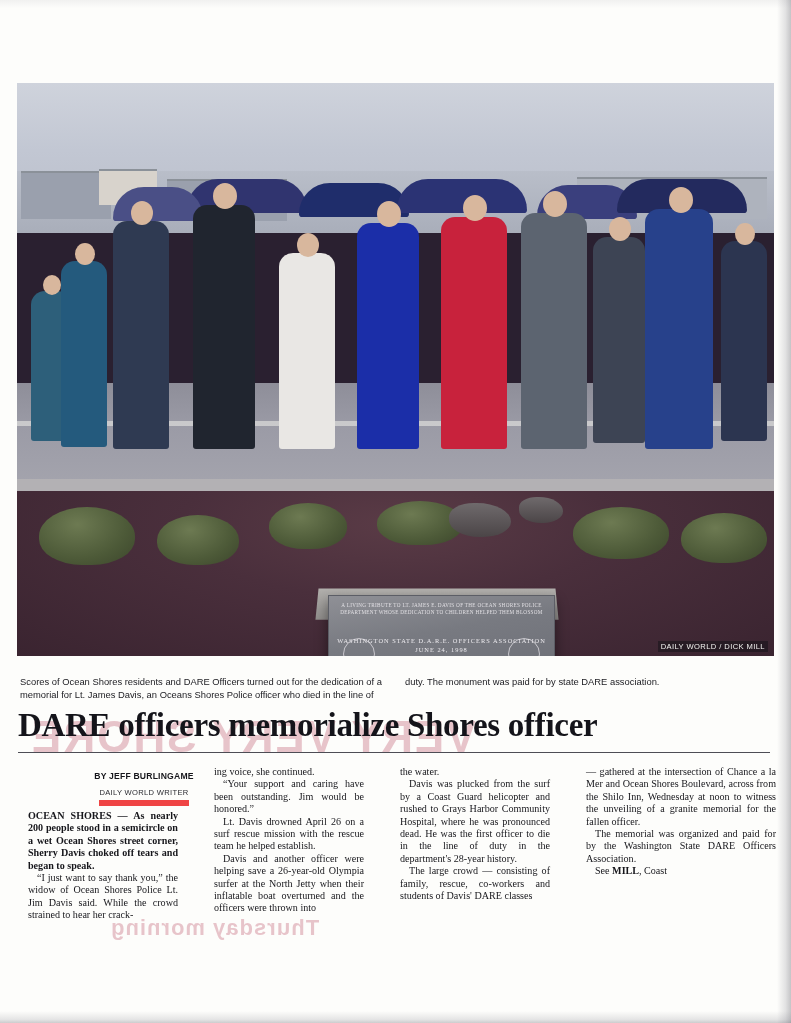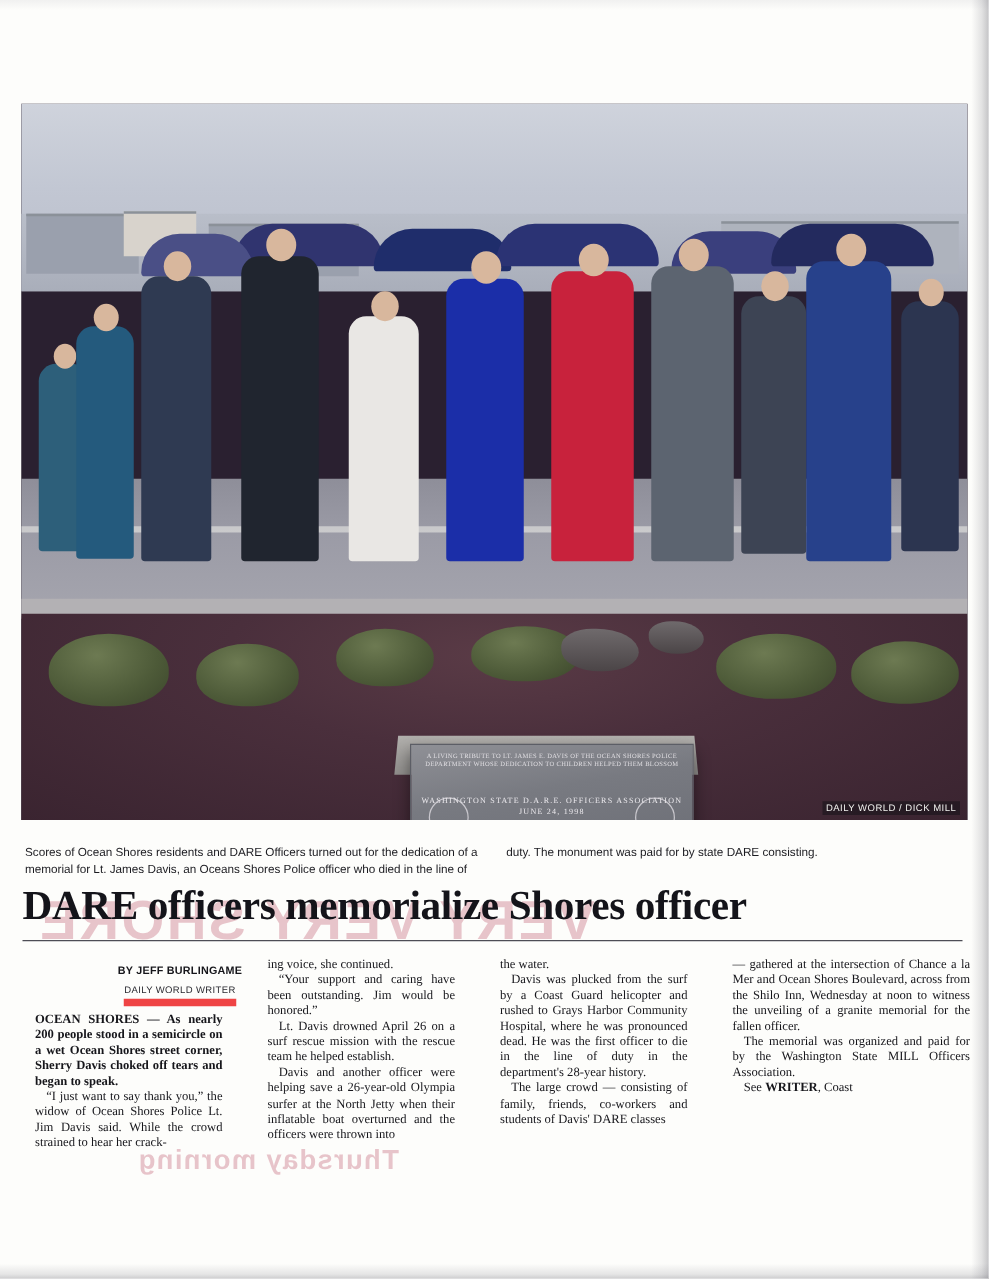--- a/index.html
+++ b/index.html
@@ -376,21 +376,21 @@
     <div class="monument">
       <div class="mon-text">A LIVING TRIBUTE TO LT. JAMES E. DAVIS OF THE OCEAN SHORES POLICE DEPARTMENT WHOSE DEDICATION TO CHILDREN HELPED THEM BLOSSOM</div>
       <div class="mon-seal left"></div>
       <div class="mon-seal right"></div>
       <div class="mon-mid">WASHINGTON STATE D.A.R.E. OFFICERS ASSOCIATION JUNE 24, 1998</div>
     </div>
 
     <div class="photo-credit">DAILY WORLD / DICK MILL</div>
   </div>
 
-  <div class="caption">Scores of Ocean Shores residents and DARE Officers turned out for the dedication of a memorial for Lt. James Davis, an Oceans Shores Police officer who died in the line of duty. The monument was paid for by state DARE consisting.</div>
+  <div class="caption">Scores of Ocean Shores residents and DARE Officers turned out for the dedication of a memorial for Lt. James Davis, an Oceans Shores Police officer who died in the line of duty. The monument was paid for by state DARE association.</div>
 
   <div class="ghost g1">VERY VERY SHORE</div>
   <div class="ghost g2">Thursday morning</div>
 
   <div class="headline">DARE officers memorialize Shores officer</div>
   <div class="rule"></div>
 
   <div class="byline">
     <div class="name">BY JEFF BURLINGAME</div>
     <div class="role">DAILY WORLD WRITER</div>
@@ -403,25 +403,25 @@
     </div>
     <div class="col c2">
       <p>ing voice, she continued.</p>
       <p>“Your support and caring have been outstanding. Jim would be honored.”</p>
       <p>Lt. Davis drowned April 26 on a surf rescue mission with the rescue team he helped establish.</p>
       <p>Davis and another officer were helping save a 26-year-old Olympia surfer at the North Jetty when their inflatable boat overturned and the officers were thrown into</p>
     </div>
     <div class="col c3">
       <p>the water.</p>
       <p>Davis was plucked from the surf by a Coast Guard helicopter and rushed to Grays Harbor Community Hospital, where he was pronounced dead. He was the first officer to die in the line of duty in the department's 28-year history.</p>
-      <p>The large crowd — consisting of family, friends, co-workers and students of Davis' DARE classes</p>
+      <p>The large crowd — consisting of family, rescue, co-workers and students of Davis' DARE classes</p>
     </div>
     <div class="col c4">
       <p>— gathered at the intersection of Chance a la Mer and Ocean Shores Boulevard, across from the Shilo Inn, Wednesday at noon to witness the unveiling of a granite memorial for the fallen officer.</p>
-      <p>The memorial was organized and paid for by the Washington State MILL Officers Association.</p>
-      <p class="jump"><span>See </span><b>WRITER</b><span>, Coast</span></p>
+      <p>The memorial was organized and paid for by the Washington State DARE Officers Association.</p>
+      <p class="jump"><span>See </span><b>MILL</b><span>, Coast</span></p>
     </div>
   </div>
 
   <div class="scan-edge-top"></div>
   <div class="scan-edge-right"></div>
   <div class="scan-edge-bottom"></div>
 </div>
 
 </body></html>

